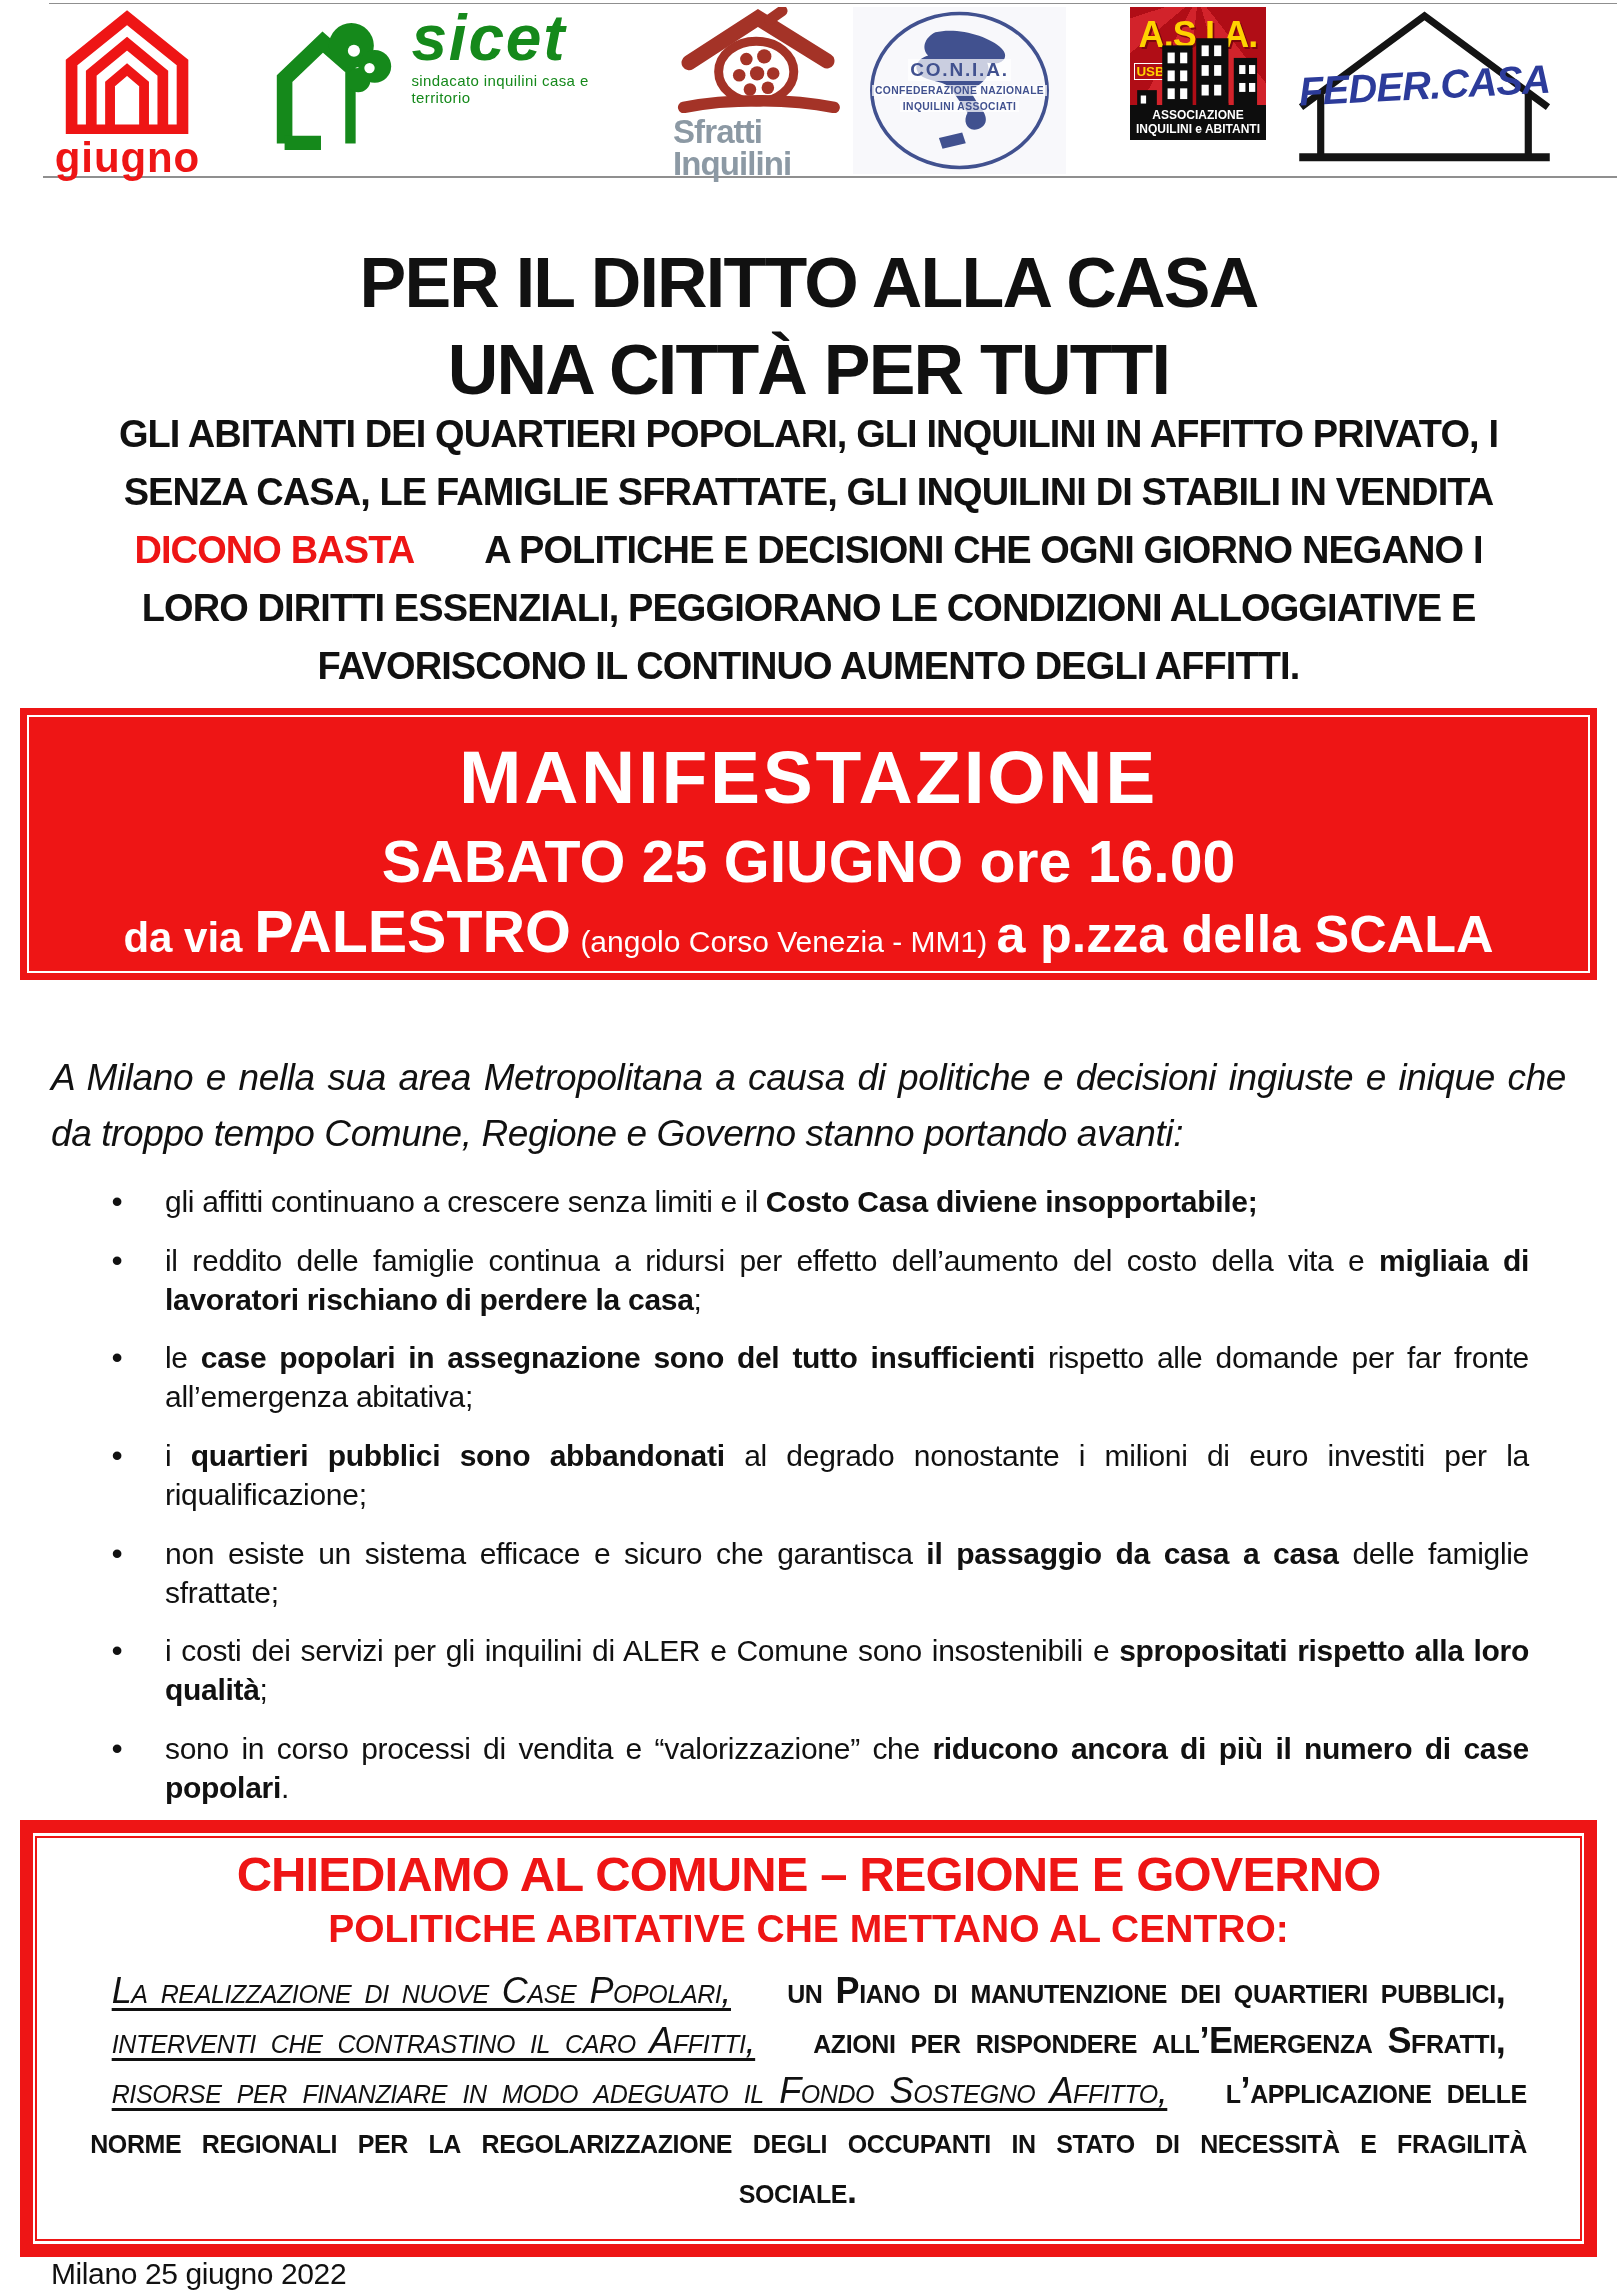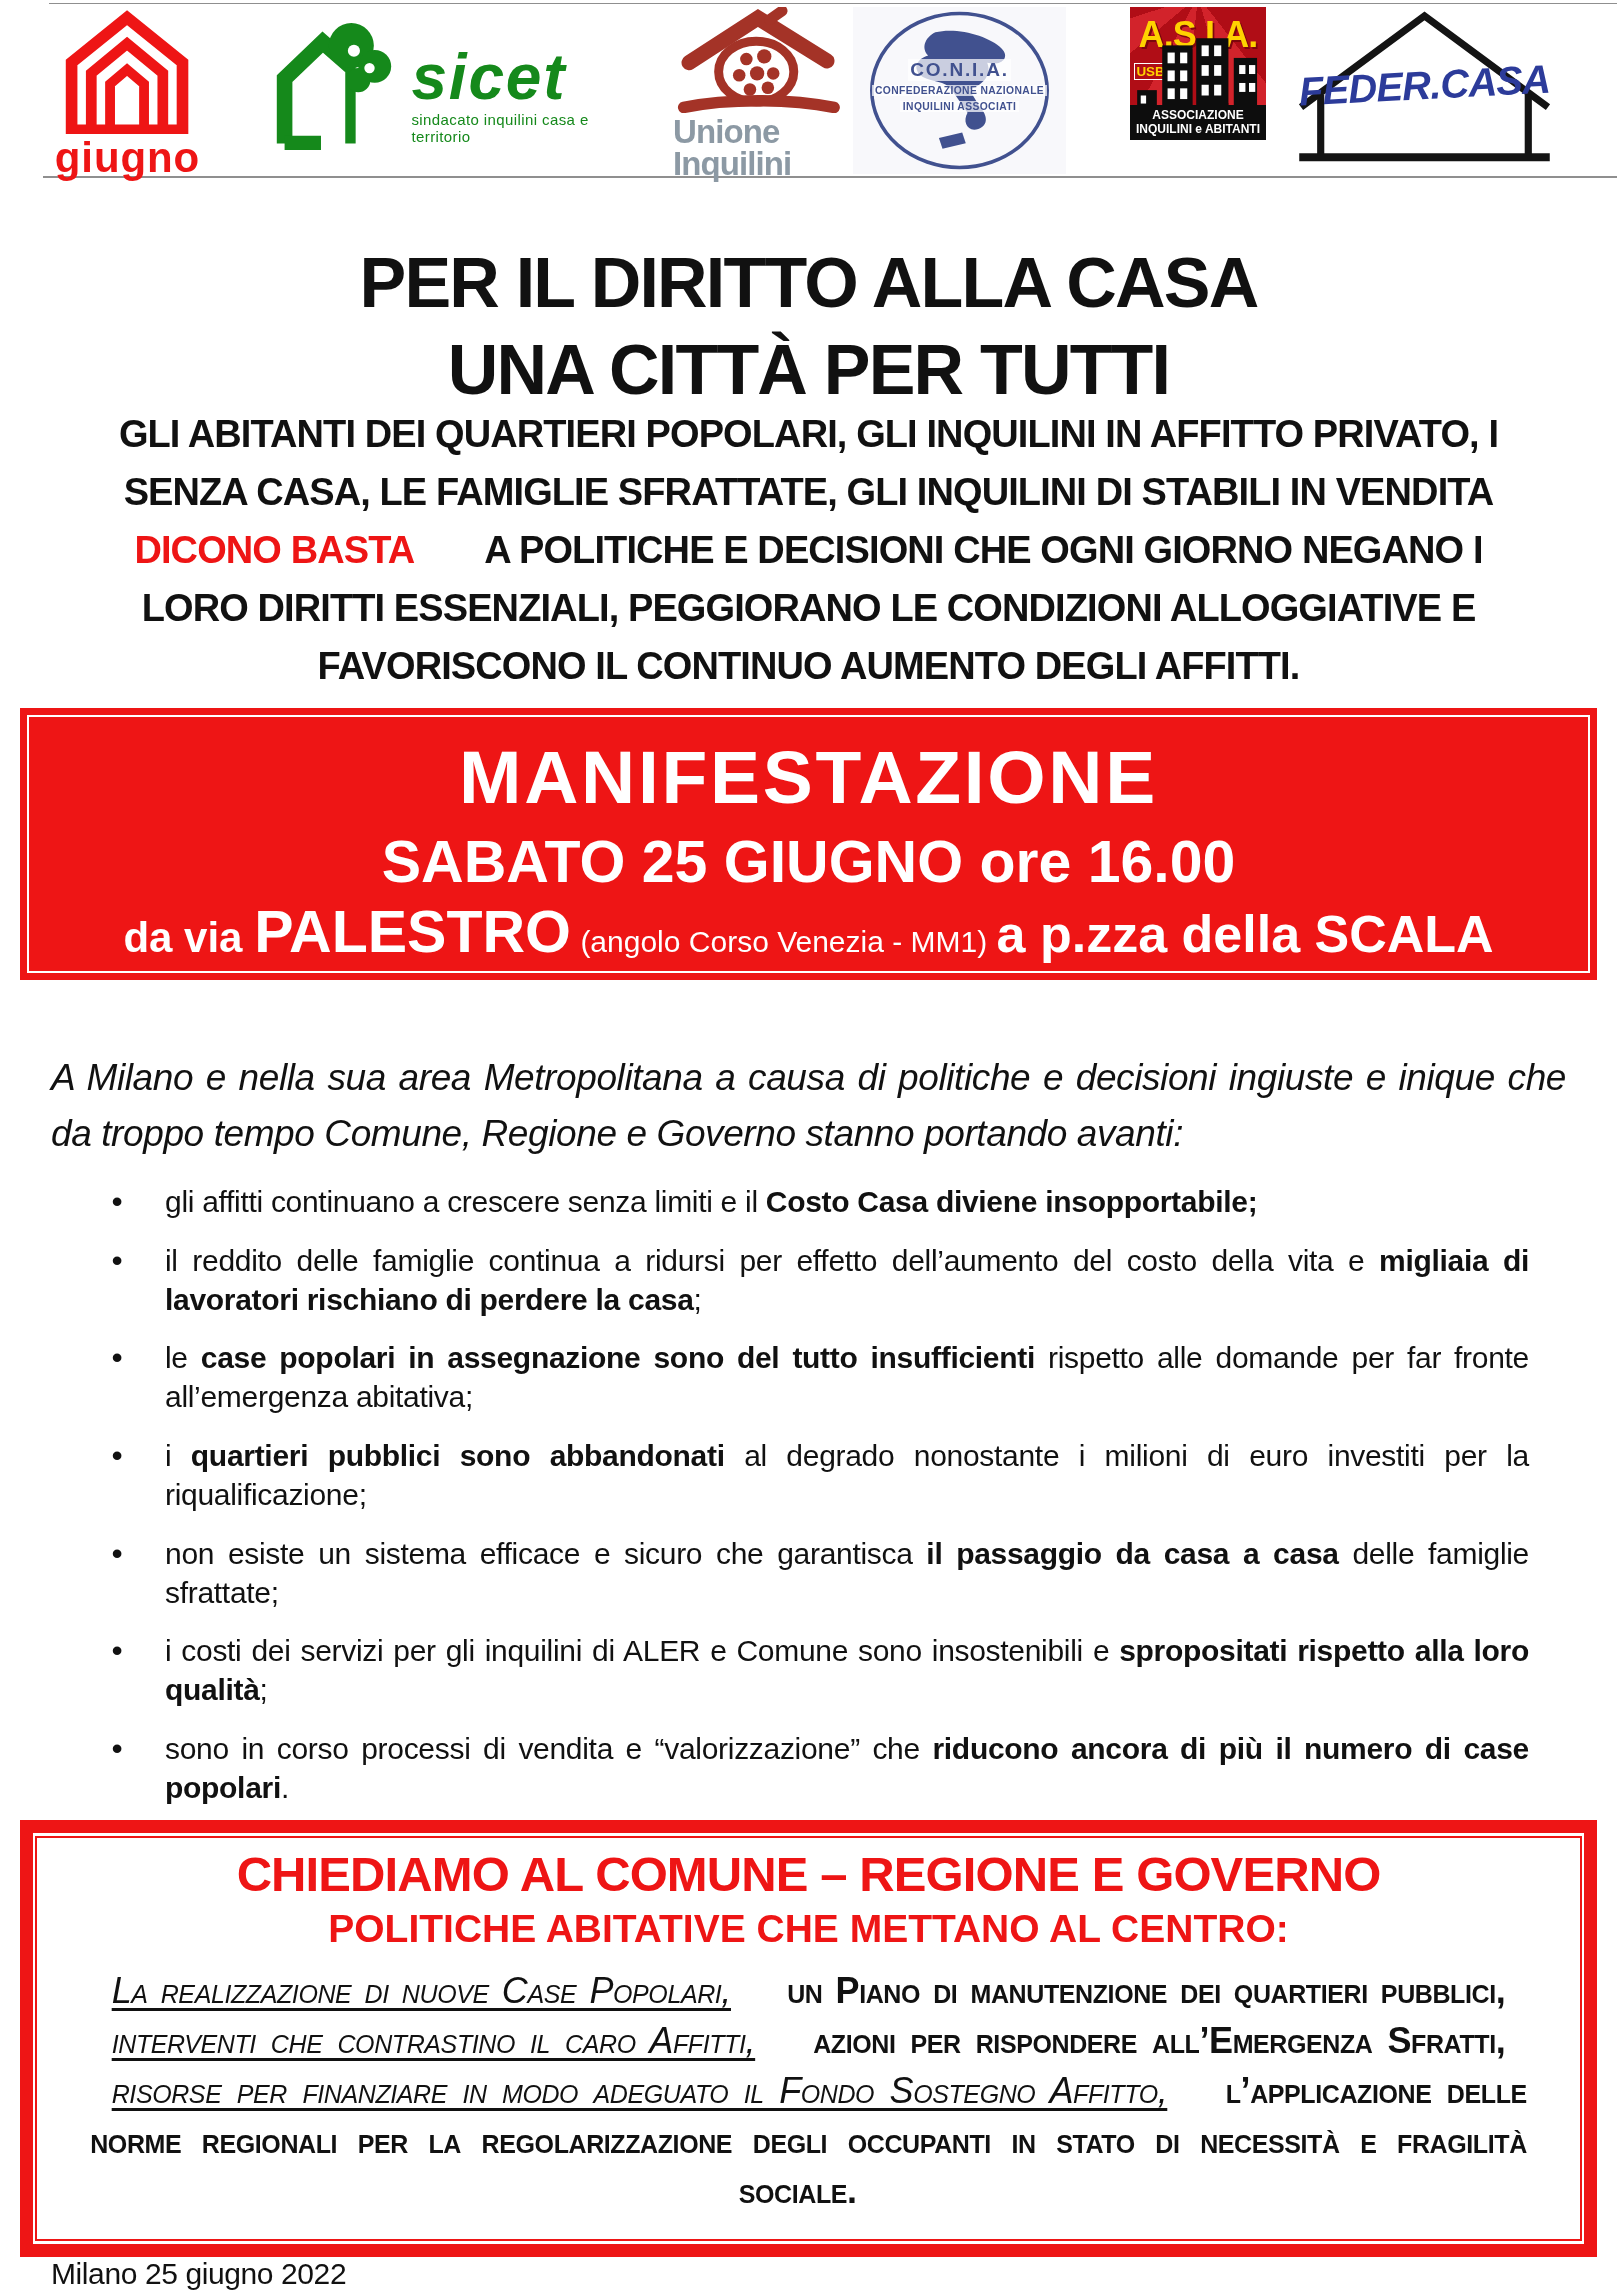--- a/index.html
+++ b/index.html
@@ -5,21 +5,21 @@
   html,body{margin:0;padding:0;background:#ffffff;}
   .page{position:relative;width:1617px;height:2293px;background:#fff;overflow:hidden;
         font-family:"Liberation Sans",sans-serif;color:#111;}
   
   .rule{position:absolute;background:#8f8f8f;height:1.8px;}
   .rule-top{top:2.7px;left:49px;right:0;}
   .rule-under-logos{top:176px;left:43px;right:0;}
   .logo{position:absolute;top:7.2px;}
   .logo-sunia{left:49px;width:157px;text-align:center;}
   .sunia-word{color:#ee1515;font-weight:bold;font-size:42px;letter-spacing:0.9px;margin-top:-3.6px;}
-  .logo-sicet{left:269px;width:376px;display:flex;align-items:flex-end;}
+  .logo-sicet{left:269px;width:376px;display:flex;}
   .sicet-word{color:#15891b;font-weight:bold;font-size:64px;letter-spacing:1.8px;line-height:63px;font-style:italic;}
   .sicet-tag{color:#15891b;font-size:15px;margin-top:1.8px;letter-spacing:0.4px;}
   .logo-unione{left:673px;width:179px;text-align:left;}
   .unione-word{color:#8c99a4;font-weight:bold;font-size:33px;line-height:32px;letter-spacing:-0.9px;}
   .logo-conia{left:853px;width:213px;height:167px;background:#f8f8fb;position:absolute;}
   .conia-text{position:absolute;left:0;right:0;top:52px;text-align:center;color:#41518f;}
   .conia-acro{font-size:19px;font-weight:bold;letter-spacing:1.8px;background:rgba(255,255,255,.72);display:inline-block;padding:0 2.7px;}
   .conia-small{font-size:10.3px;font-weight:bold;letter-spacing:0.4px;background:rgba(255,255,255,.72);display:inline-block;padding:0 2.7px;margin-top:1.8px;text-align:right;}
   .logo-asia{left:1130px;width:136px;height:133px;overflow:hidden;
      background:conic-gradient(from 120deg at 50% -8%, #b00d16 0 22deg,#d2232b 22deg 44deg,#b00d16 44deg 66deg,#d2232b 66deg 88deg,#b00d16 88deg 110deg,#d2232b 110deg 132deg,#b00d16 132deg 160deg);}
@@ -115,21 +115,21 @@
       <ellipse cx="93" cy="72" rx="42" ry="34" fill="none" stroke="#a43327" stroke-width="10"></ellipse>
       <circle cx="82" cy="58" r="7" fill="#a43327"></circle>
       <circle cx="102" cy="55" r="8" fill="#a43327"></circle>
       <circle cx="74" cy="76" r="7" fill="#a43327"></circle>
       <circle cx="94" cy="74" r="8" fill="#a43327"></circle>
       <circle cx="112" cy="74" r="7" fill="#a43327"></circle>
       <circle cx="86" cy="92" r="7" fill="#a43327"></circle>
       <circle cx="106" cy="90" r="7" fill="#a43327"></circle>
       <path d="M12,112 C60,102 130,102 180,112" fill="none" stroke="#a43327" stroke-width="13" stroke-linecap="round"></path>
     </svg>
-    <div class="unione-word">Unione</div>
+    <div class="unione-word">Sfratti</div>
     <div class="unione-word">Inquilini</div>
   </div>
 
   <div class="logo logo-conia">
     <svg width="213" height="167" viewBox="0 0 238 186">
       <ellipse cx="119" cy="93" rx="98" ry="86" fill="none" stroke="#41518f" stroke-width="4"></ellipse>
       <path d="M92,28 C80,34 76,46 84,54 C70,58 66,70 78,78 C90,84 102,82 110,92 L128,118 C122,128 128,140 140,136 C152,132 150,120 142,112 L130,92 C142,88 156,78 150,62 C166,66 176,56 166,46 C152,32 116,22 92,28 Z" fill="#41518f"></path>
       <path d="M96,146 L122,140 L126,152 L100,158 Z" fill="#41518f"></path>
     </svg>
     <div class="conia-text">

